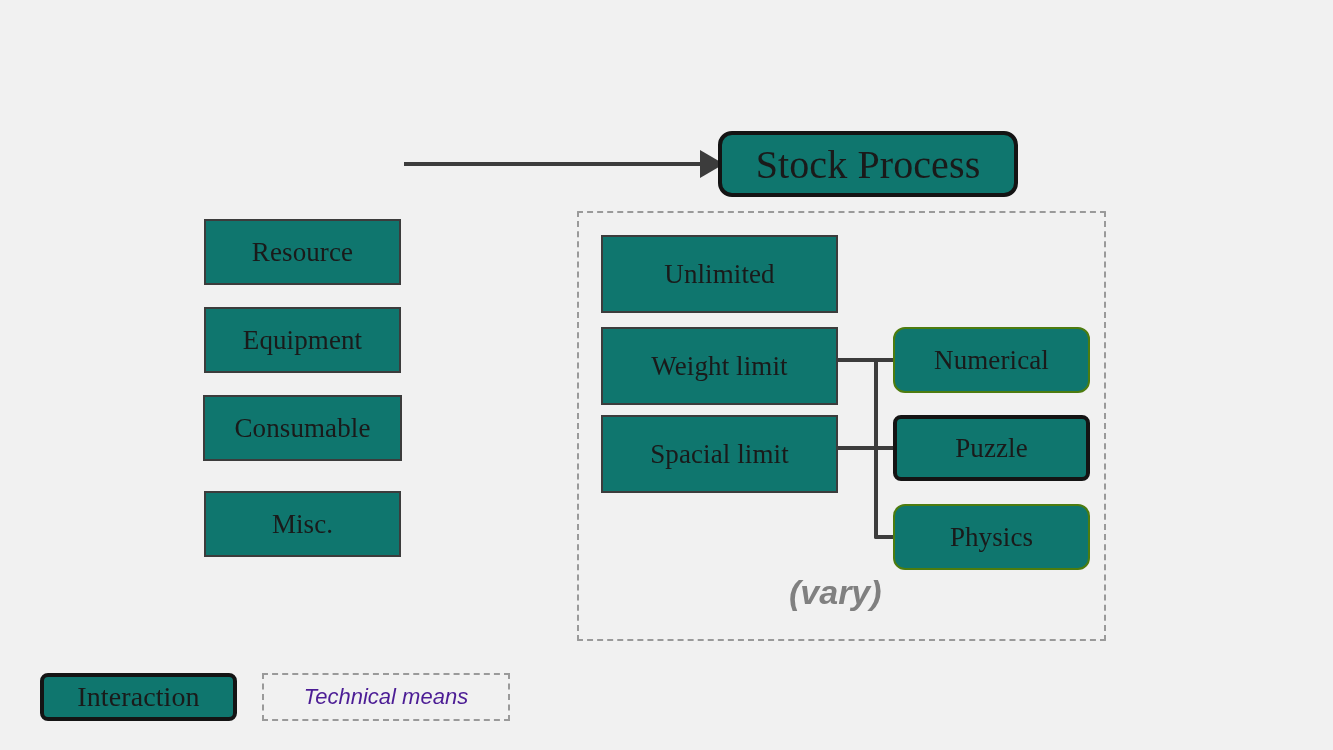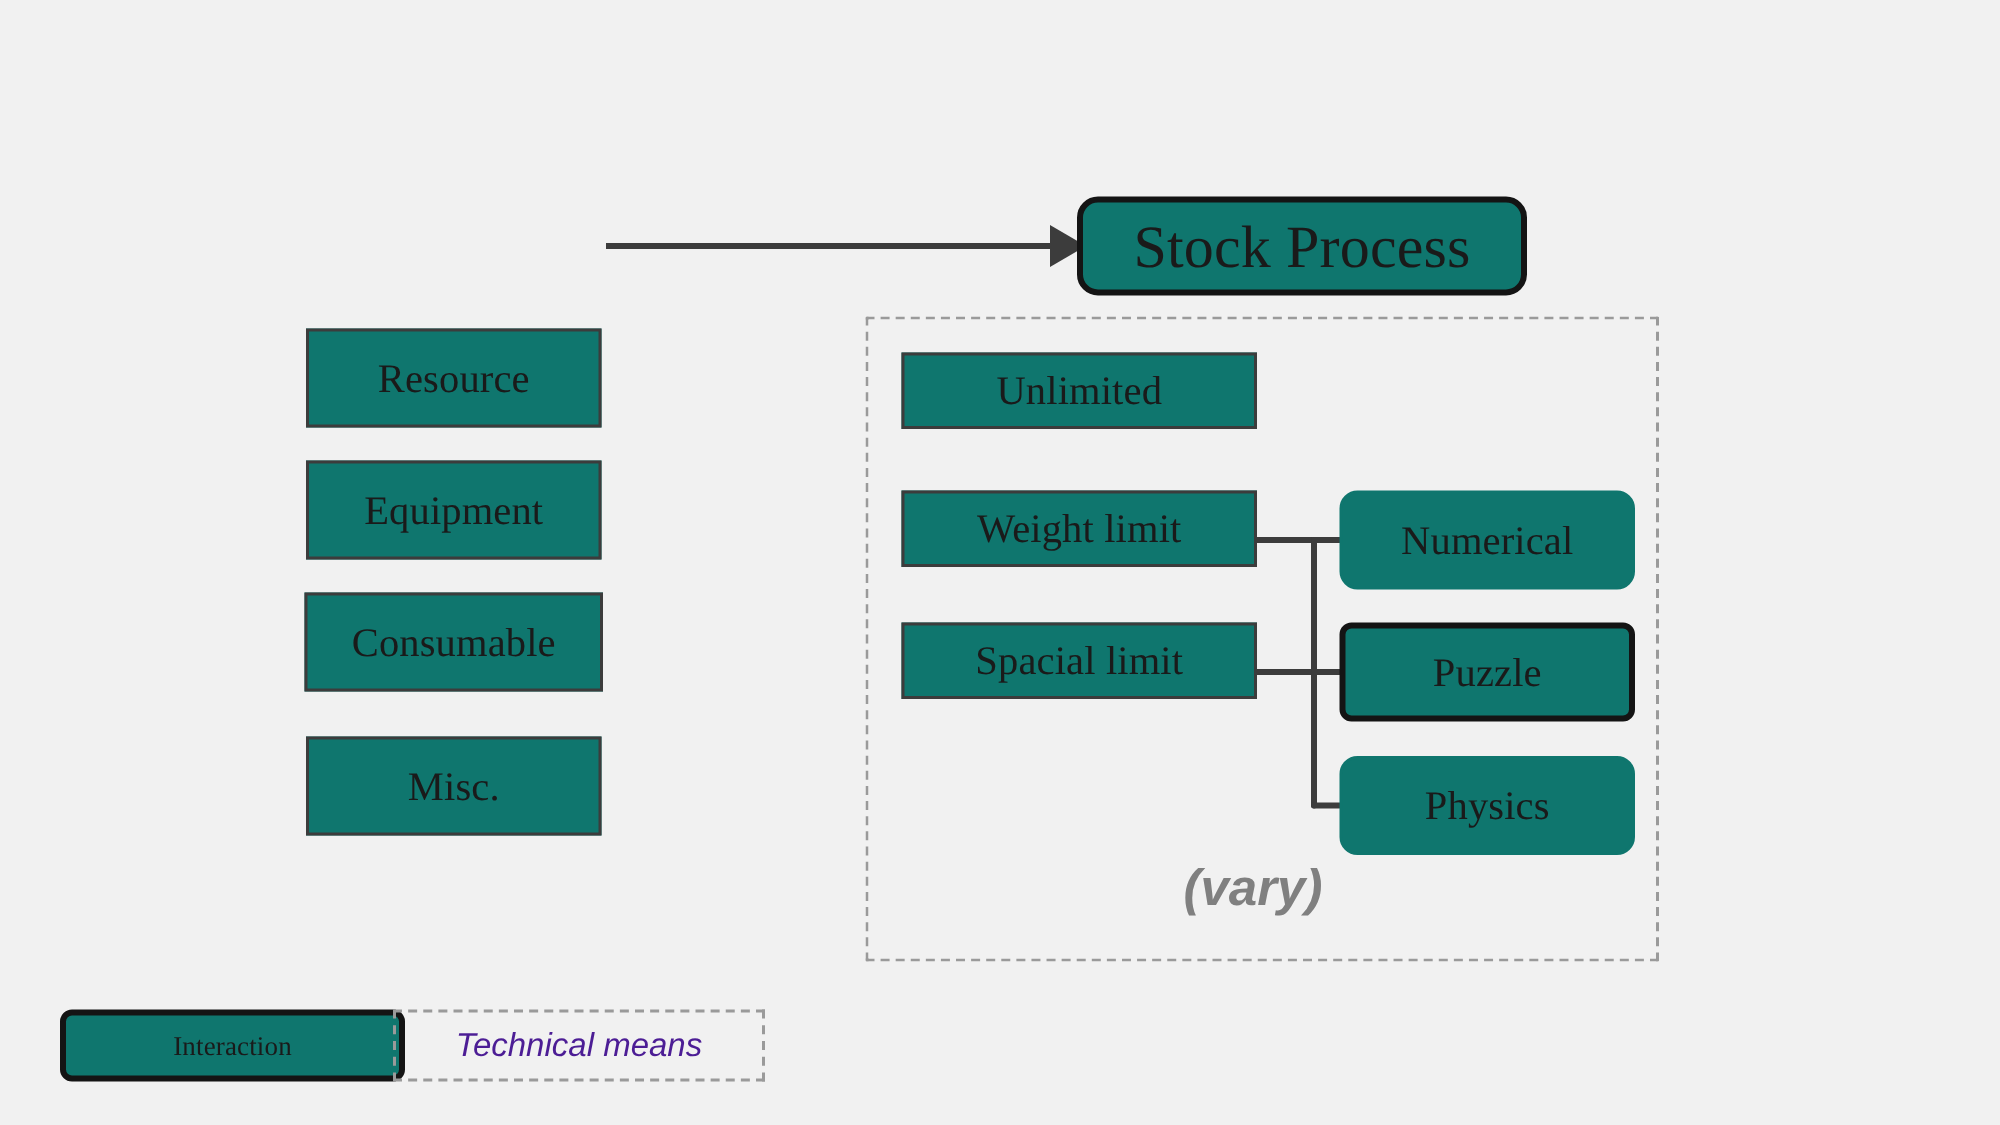--- a/index.html
+++ b/index.html
@@ -43,21 +43,21 @@
     border-radius: 0;
     font-size: 27px;
   }
   
   .interaction {
     border: 4px solid #141414;
     border-radius: 8px;
   }
   
   .rounded {
-    border: 2px solid #0f766e;
+    border: 2px solid #4d7c0f;
     border-radius: 12px;
     font-size: 27px;
   }
   
   .dashed-group {
     position: absolute;
     box-sizing: border-box;
     border: 2px dashed #9a9a9a;
     background: transparent;
     border-radius: 1px;
@@ -84,21 +84,21 @@
   .left-node { left: 204px; width: 197px; height: 66px; }
   #node-currency   { top: 219px; }
   #node-equipment  { top: 307px; }
   #node-consumable { top: 395px; left: 203px; width: 199px; }
   #node-misc       { top: 470px; margin-top: 21px; }
 
   
   #technical-group { left: 577px; top: 211px; width: 529px; height: 430px; }
 
   
-  .limit-node { left: 601px; width: 237px; height: 51px; text-align: right; }
+  .limit-node { left: 601px; width: 237px; height: 78px; text-align: right; }
   #node-unlimited    { top: 235px; }
   #node-weight-limit { top: 327px; }
   #node-spacial-limit{ top: 415px; }
 
   
   .variant-node { left: 893px; width: 197px; height: 66px; }
   #node-numerical { top: 327px; }
   #node-puzzle    { top: 415px; }
   #node-physics   { top: 504px; }
 
@@ -107,22 +107,22 @@
     left: 789px; top: 573px;
     font-size: 34px;
     font-style: italic;
     font-weight: 600;
     color: #808080;
     white-space: nowrap;
   }
   #legend-interaction {
     position: absolute;
     left: 40px; top: 673px;
-    width: 230px; height: 48px;
-    font-size: 18px;
+    width: 197px; height: 48px;
+    font-size: 28px;
   }
   #legend-technical {
     position: absolute;
     left: 262px; top: 673px;
     width: 248px; height: 48px;
     box-sizing: border-box;
     border: 2px dashed #9a9a9a;
     display: flex;
     align-items: center;
     justify-content: center;

